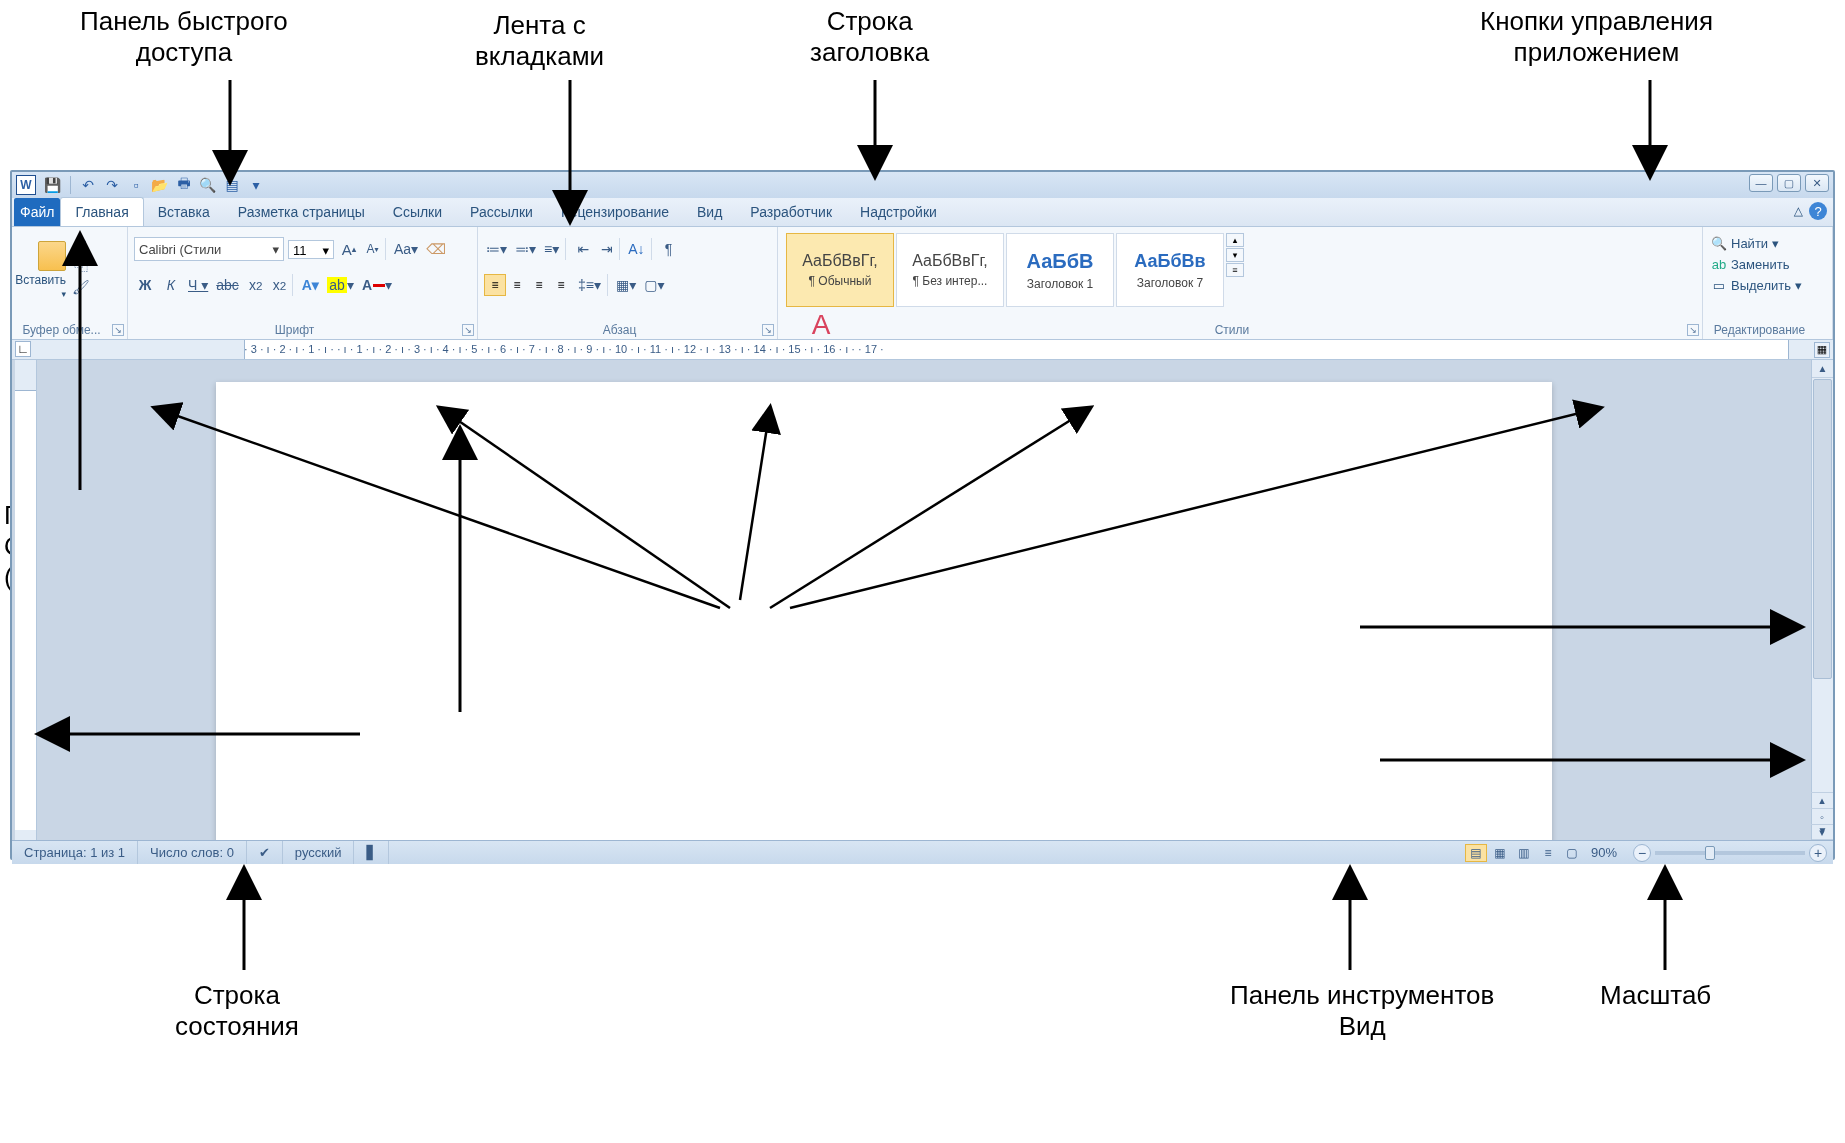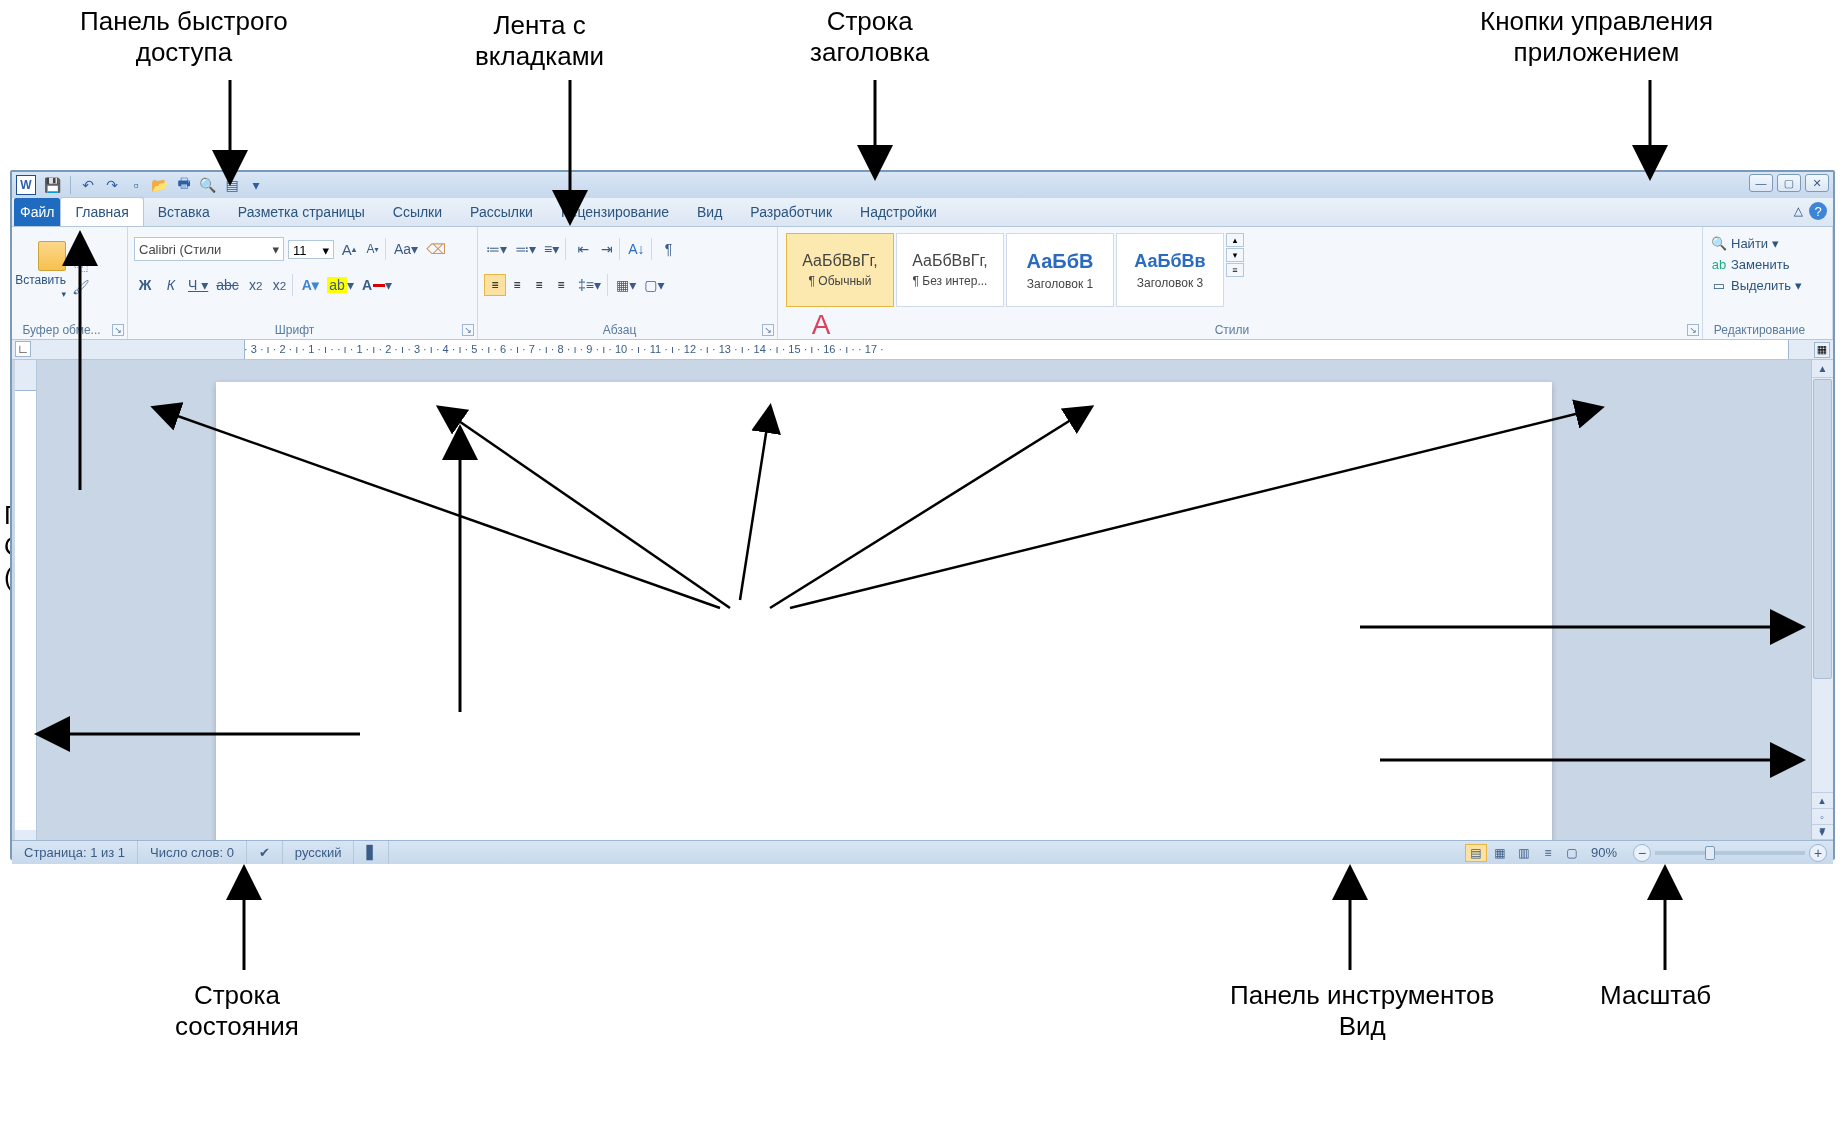--- a/index.html
+++ b/index.html
@@ -246,21 +246,21 @@
         <div class="style-item">
           <div class="style-sample">АаБбВвГг,</div>
           <div>¶ Без интер...</div>
         </div>
         <div class="style-item">
           <div class="style-sample" style="color:#2a6bbf;font-size:20px;font-weight:bold;">АаБбВ</div>
           <div>Заголовок 1</div>
         </div>
         <div class="style-item">
           <div class="style-sample" style="color:#2a6bbf;font-size:18px;font-weight:bold;">АаБбВв</div>
-          <div>Заголовок 3</div>
+          <div>Заголовок 7</div>
         </div>
         <div class="style-more">
           <div>▴</div>
           <div>▾</div>
           <div>≡</div>
         </div>
       </div>
       <div class="change-styles">
         <div class="change-ic">A</div>
         <div style="white-space:pre-line;">Изменить

